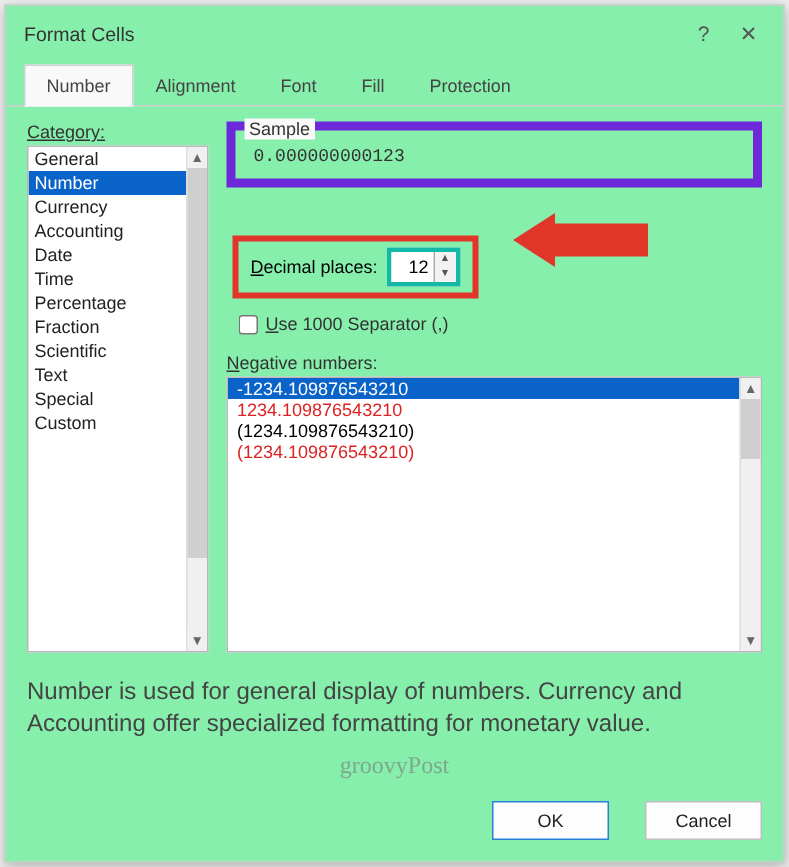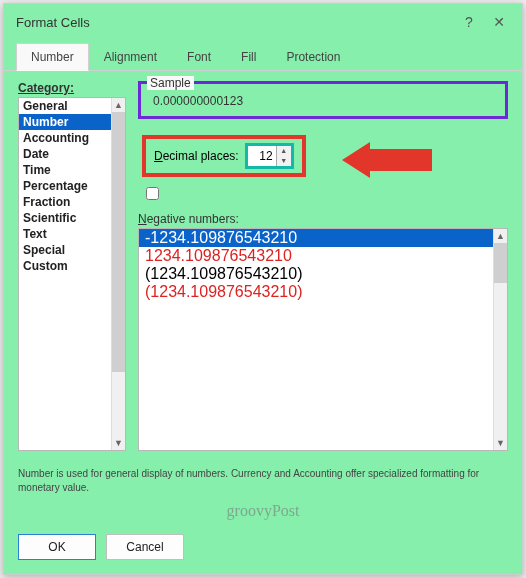--- a/index.html
+++ b/index.html
@@ -49,21 +49,21 @@
       background: #f9f9f9;
       border: 1px solid #d0d0d0;
       border-bottom: 1px solid #f9f9f9;
     }
     .body {
       flex: 1;
       padding: 10px 14px 8px 14px;
       display: flex;
       gap: 12px;
     }
-    .col-left { width: 108px; display: flex; flex-direction: column; font-weight: bold; }
+    .col-left { width: 121px; display: flex; flex-direction: column; }
     .label { color: #333; margin-bottom: 2px; }
     .label u { text-decoration: underline; }
     .listbox {
       border: 1px solid #b8b8b8;
       background: #fff;
       flex: 1;
       position: relative;
       overflow: hidden;
       height: 300px;
     }
@@ -77,34 +77,34 @@
     }
     .listbox .item.selected { background: #0a63c9; color: #fff; }
     .scrolltrack {
       position: absolute; top:0; right:0; bottom:0; width:14px;
       background: #f0f0f0; border-left: 1px solid #ddd;
     }
     .scrollbtn { height: 14px; background: #f0f0f0; text-align:center; font-size:9px; color:#666; line-height:14px; }
     .scrollthumb { background:#cfcfcf; height:40px; margin-top:0; }
     .col-right { flex:1; display:flex; flex-direction:column; }
     .sample-box {
-      border: 3px solid #6d28d9;
+      border: 6px solid #6d28d9;
       padding: 4px 8px 6px 8px;
-      margin-bottom: 8px;
+      margin-bottom: 24px;
       position: relative;
     }
     .sample-box .grouplabel {
       position: absolute;
       top: -8px; left: 6px;
       background: #f9f9f9;
       padding: 0 3px;
       font-size: 12px;
       color: #333;
     }
-    .sample-val { padding: 6px 2px 2px 4px; color: #333; }
+    .sample-val { padding: 6px 2px 2px 4px; color: #333; font-family: Liberation Mono, monospace; }
     .decimal-row {
       display:flex; align-items:center; gap:6px;
       padding: 6px 4px;
       margin: 2px 0;
     }
     .highlight {
       border: 4px solid #e3362a;
       padding: 4px 8px;
       display: inline-flex;
       align-items: center;
@@ -120,38 +120,38 @@
     }
     .spinner .spinbtns { display:flex; flex-direction:column; border-left:1px solid #aaa;}
     .spinner .sb { width:14px; height:10px; font-size:7px; text-align:center; line-height:9px; background:#f2f2f2; color:#555; cursor:pointer; }
     .checkbox-row { display:flex; align-items:center; gap:5px; padding: 2px 4px 8px 8px; color:#333; }
     .checkbox-row input { width:13px; height:13px; }
     .neg-label { margin: 4px 0 2px 0; color:#333; }
     .neg-box {
       border:1px solid #b8b8b8; background:#fff; flex:1; position:relative; overflow:hidden;
     }
     .neg-box .items { position:absolute; top:0;left:0;right:14px;bottom:0;}
-    .neg-box .item { padding: 0px 6px; font-size:16px; cursor:pointer; }
+    .neg-box .item { padding: 0px 6px; font-size:12px; cursor:pointer; }
     .neg-box .item.sel { background:#0a63c9; color:#fff; }
     .neg-box .item.red { color:#d22; }
     .desc {
       padding: 8px 14px 6px 14px;
       color: #444;
-      font-size: 10px;
+      font-size: 16px;
       line-height: 1.35;
     }
     .watermark {
       text-align:center;
       color: rgba(120,120,120,0.6);
       font-size: 16px;
       padding: 2px 0 6px 0;
       font-family: Georgia, serif;
     }
     .footer {
-      display:flex; gap:10px;
+      display:flex; justify-content:flex-end; gap:24px;
       padding: 8px 14px 14px 14px;
     }
     .footer button {
       min-width: 78px; padding: 5px 12px;
       background:#fdfdfd; border:1px solid #bfbfbf;
       font-size:12px; color:#222; cursor:pointer;
     }
     .footer button.primary { border:1px solid #2a7fd8; }
     .arrow {
       position:absolute;
@@ -188,20 +188,21 @@
     <div class="tab">Protection</div>
   </div>
 
   <div class="body">
     <div class="col-left">
       <div class="label"><u>Category:</u></div>
       <div class="listbox">
         <div class="items">
           <div class="item">General</div>
           <div class="item selected">Number</div>
+          <div class="item">Currency</div>
           <div class="item">Accounting</div>
           <div class="item">Date</div>
           <div class="item">Time</div>
           <div class="item">Percentage</div>
           <div class="item">Fraction</div>
           <div class="item">Scientific</div>
           <div class="item">Text</div>
           <div class="item">Special</div>
           <div class="item">Custom</div>
         </div>
@@ -227,20 +228,21 @@
             <div class="spinbtns">
               <div class="sb">▲</div>
               <div class="sb">▼</div>
             </div>
           </div>
         </div>
       </div>
 
       <div class="checkbox-row">
         <input type="checkbox" style="">
+        <span><u>U</u>se 1000 Separator (,)</span>
       </div>
 
       <div class="neg-label"><u>N</u>egative numbers:</div>
       <div class="neg-box">
         <div class="items">
           <div class="item sel">-1234.109876543210</div>
           <div class="item red">1234.109876543210</div>
           <div class="item">(1234.109876543210)</div>
           <div class="item red">(1234.109876543210)</div>
         </div>

